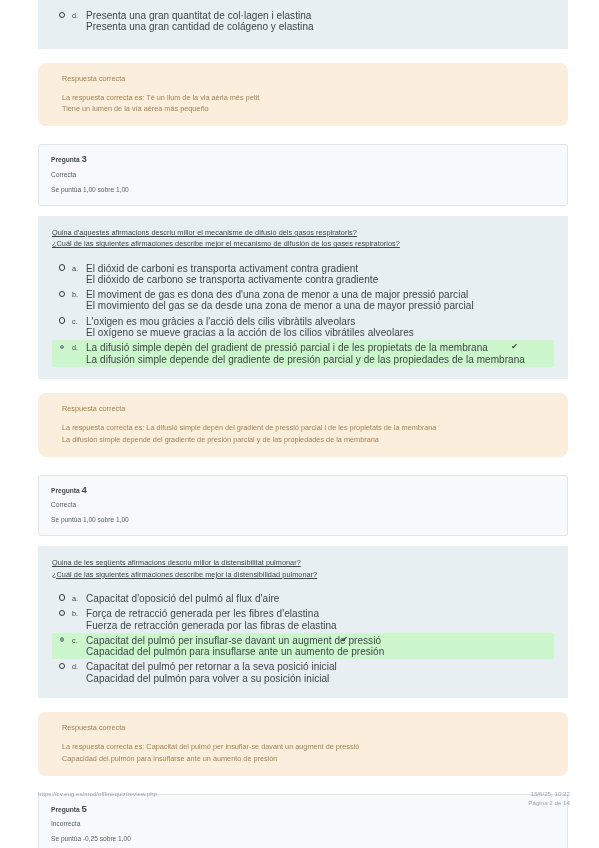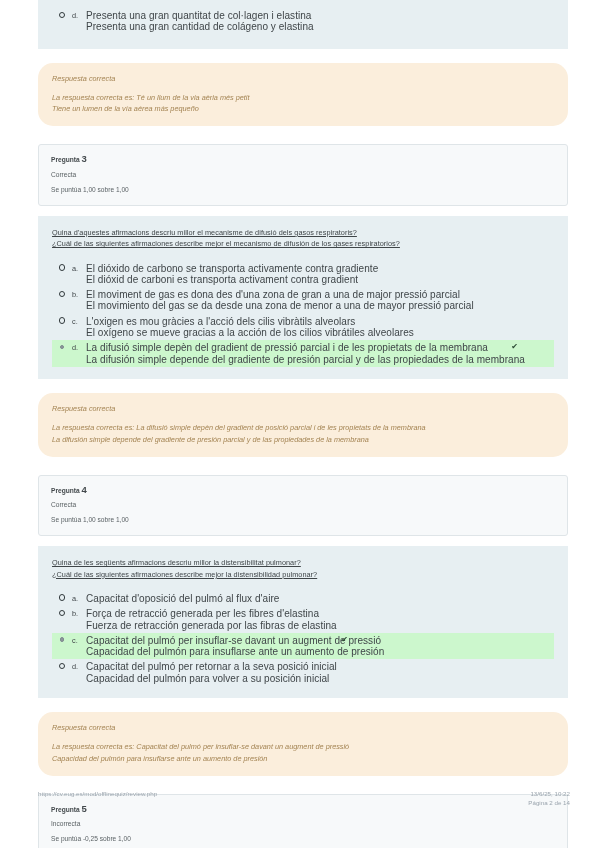--- a/index.html
+++ b/index.html
@@ -104,23 +104,22 @@
     right: 36px;
     top: 1px;
     font-size: 8px;
     line-height: 11.3px;
     color: #2c4a34;
   }
 
   
   .feedback {
     background: #fbeedc;
-    border-radius: 15px;
-    padding: 10px 14px 12px 14px;
-    font-style: italic;
+    border-radius: 8px;
+    padding: 10px 14px 12px 24px;
   }
   .fb-title {
     font-size: 7.3px;
     line-height: 11.3px;
     color: #a38352;
     margin-bottom: 8px;
   }
   .fb-line {
     font-size: 7.3px;
     line-height: 11.3px;
@@ -230,32 +229,32 @@
         <div>¿Cuál de las siguientes afirmaciones describe mejor el mecanismo de difusión de los gases respiratorios?</div>
       </div>
       <div class="answers">
 
         <div class="answer">
           <span class="radio-cell">
             <span class="radio"></span>
           </span>
           <span class="letter">a.</span>
           <span class="atext">
+            <div>El dióxid de carboni es transporta activament contra gradient</div>
             <div>El dióxido de carbono se transporta activamente contra gradiente</div>
-            <div>El dióxid de carboni es transporta activament contra gradient</div>
           </span>
         </div>
 
         <div class="answer">
           <span class="radio-cell">
             <span class="radio"></span>
           </span>
           <span class="letter">b.</span>
           <span class="atext">
-            <div>El moviment de gas es dona des d'una zona de gran a una de major pressió parcial</div>
+            <div>El moviment de gas es dona des d'una zona de menor a una de major pressió parcial</div>
             <div>El movimiento del gas se da desde una zona de menor a una de mayor pressió parcial</div>
           </span>
         </div>
 
         <div class="answer">
           <span class="radio-cell">
             <span class="radio"></span>
           </span>
           <span class="letter">c.</span>
           <span class="atext">
@@ -276,21 +275,21 @@
           <span class="tick">✔</span>
         </div>
 
       </div>
     </div>
 
     <div class="gap-14"></div>
 
     <div class="block feedback">
       <div class="fb-title">Respuesta correcta</div>
-      <div class="fb-line">La respuesta correcta es: La difusió simple depèn del gradient de posició parcial i de les propietats de la membrana</div>
+      <div class="fb-line">La respuesta correcta es: La difusió simple depèn del gradient de pressió parcial i de les propietats de la membrana</div>
       <div class="fb-line">La difusión simple depende del gradiente de presión parcial y de las propiedades de la membrana</div>
     </div>
 
     <div class="gap-18"></div>
 
     <div class="block qheader">
       <div class="qh-title"><span>Pregunta</span> <span class="qnum">4</span></div>
       <div class="qh-state">Correcta</div>
       <div class="qh-grade">Se puntúa 1,00 sobre 1,00</div>
     </div>

